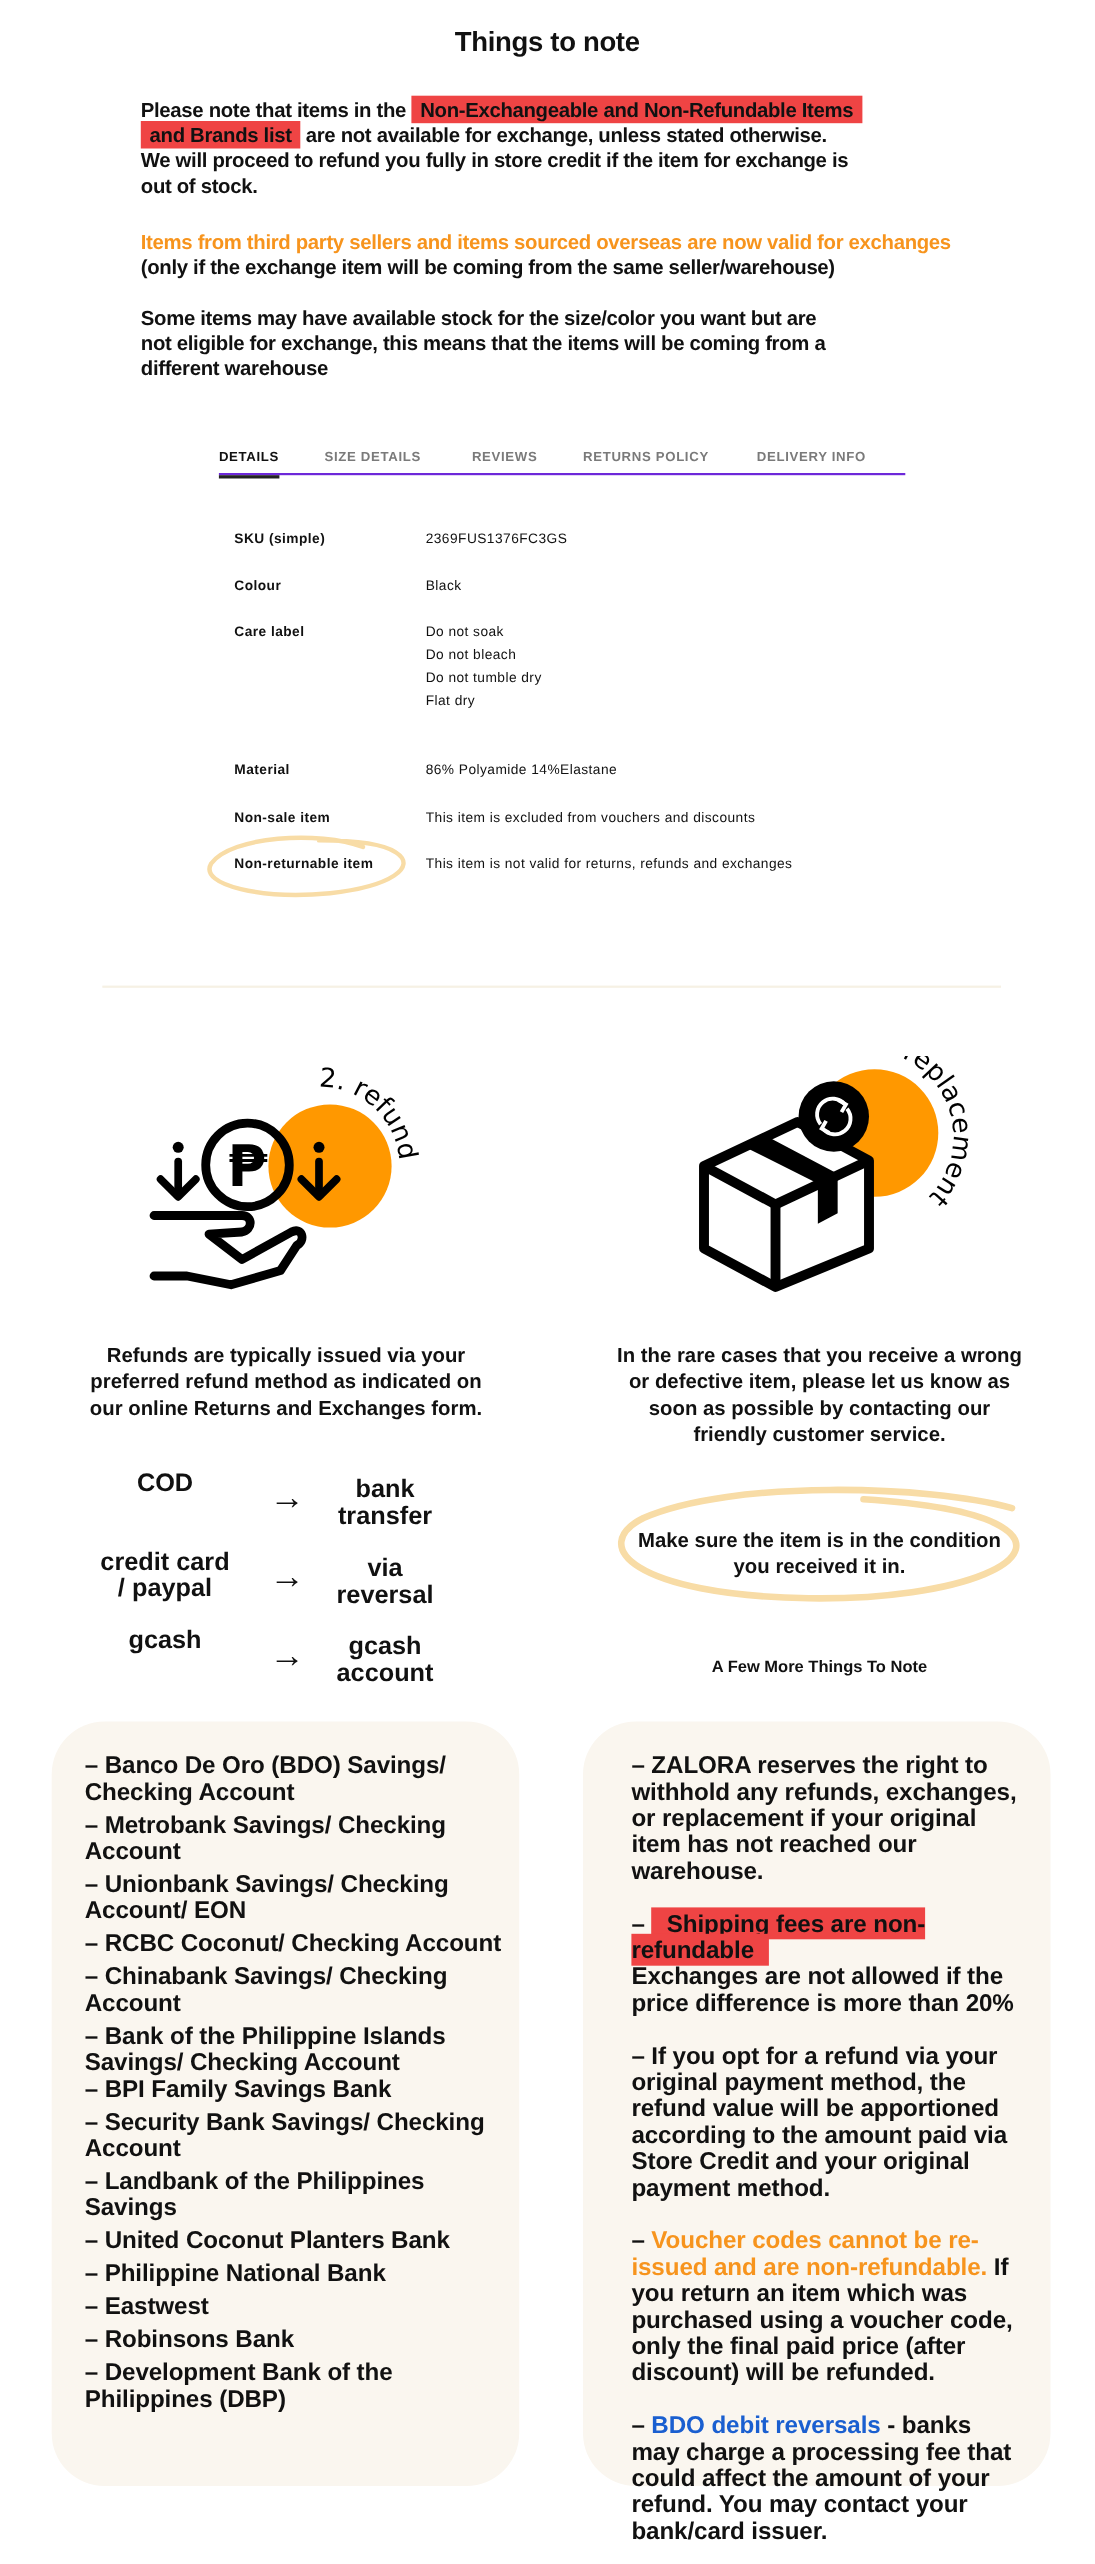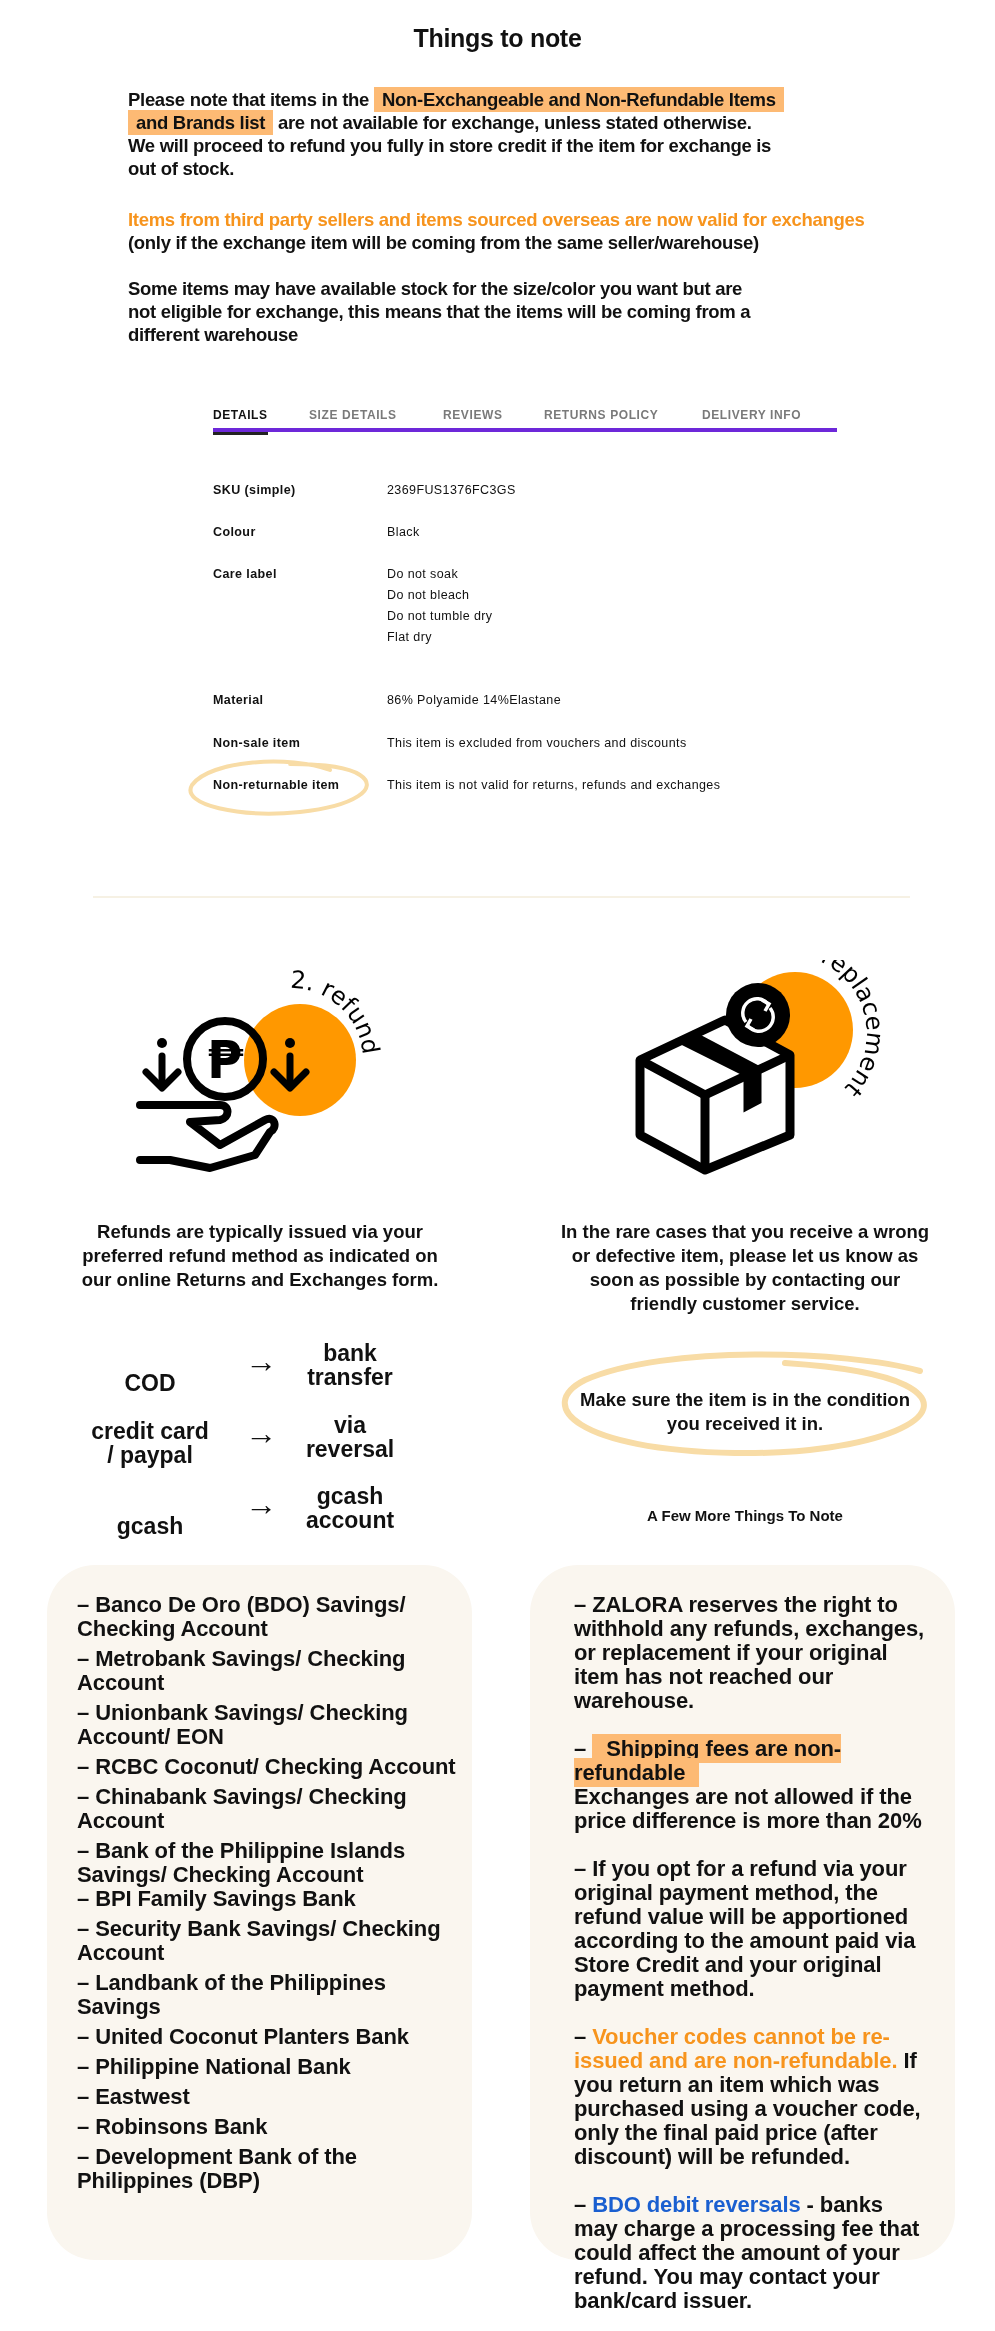--- a/index.html
+++ b/index.html
@@ -5,42 +5,42 @@
   * { box-sizing: border-box; margin: 0; padding: 0; }
   html, body { width: 995px; height: 2331px; background: #ffffff; overflow: hidden; }
   body { position: relative; font-family: "Liberation Sans", "DejaVu Sans", sans-serif; color: #111; }
 
   .abs { position: absolute; }
 
   
   .page-title { left: 0; width: 995px; top: 24px; text-align: center; font-size: 25px; font-weight: bold; letter-spacing: -0.3px; }
   .intro { left: 128px; width: 780px; font-size: 18.5px; font-weight: bold; line-height: 23px; letter-spacing: -0.3px; }
   .intro p { margin: 0; }
-  .hl { background: #fdba74; padding: 2px 8px; }
+  .hl { background: #ef4444; padding: 2px 8px; }
   .orange { color: #f7941d; }
   .blue { color: #1a5fd0; }
 
   
-  .tabs { left: 213px; width: 624px; top: 408px; height: 24px; border-bottom: 4px solid #6d28d9; }
+  .tabs { left: 199px; width: 624px; top: 408px; height: 24px; border-bottom: 2px solid #6d28d9; }
   .tab { position: absolute; top: 0; font-size: 12px; font-weight: bold; letter-spacing: 0.6px; color: #7a7a7a; cursor: pointer; }
   .tab.active { color: #111; }
   .tab.active::after { content: ""; position: absolute; left: 0; right: 0; top: 24px; height: 3px; background: #222; }
 
   
   .drow { left: 213px; width: 640px; font-size: 12.5px; line-height: 21px; letter-spacing: 0.4px; }
   .dlabel { position: absolute; left: 0; width: 170px; font-weight: bold; }
   .dval { position: absolute; left: 174px; width: 470px; }
 
   .separator { left: 93px; width: 817px; top: 896px; height: 2px; background: #f6f1e4; }
 
   
   .center-text { text-align: center; font-weight: bold; font-size: 18.5px; line-height: 24px; }
   .method-grid { font-weight: bold; font-size: 23px; line-height: 24px; text-align: center; }
   .method-row { position: absolute; left: 0; width: 330px; height: 60px; }
-  .m-from { position: absolute; left: 0; width: 150px; top: 0; height: 60px; display: flex; align-items: flex-end; justify-content: center; }
+  .m-from { position: absolute; left: 0; width: 150px; top: 0; height: 60px; display: flex; align-items: flex-start; justify-content: center; }
   .m-arrow { position: absolute; left: 170px; top: 14px; font-size: 32px; }
   .m-to { position: absolute; left: 220px; width: 110px; top: 0; height: 60px; display: flex; align-items: center; justify-content: center; }
 
   .section-heading { font-weight: bold; font-size: 15px; text-align: center; }
 
   .card { background: #faf6ef; border-radius: 48px; }
   .card-list { font-weight: bold; font-size: 22px; line-height: 24px; letter-spacing: -0.1px; }
   .card-list li { list-style: none; margin-bottom: 6px; }
   .notes p { margin-bottom: 24px; margin-left: 16px; }
 </style>

